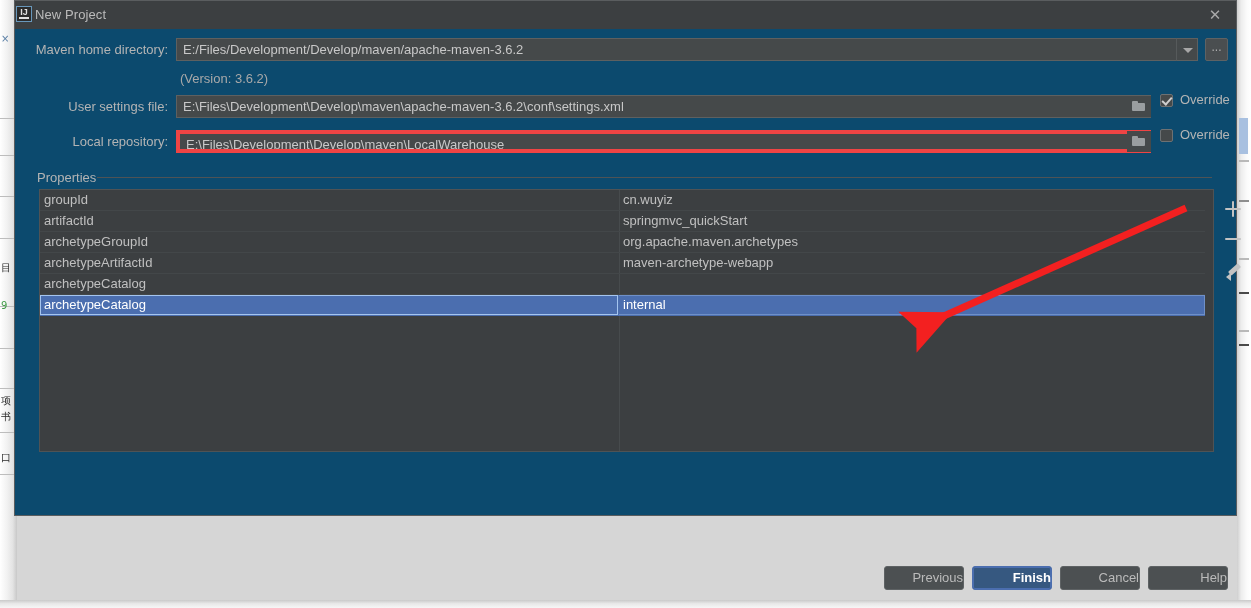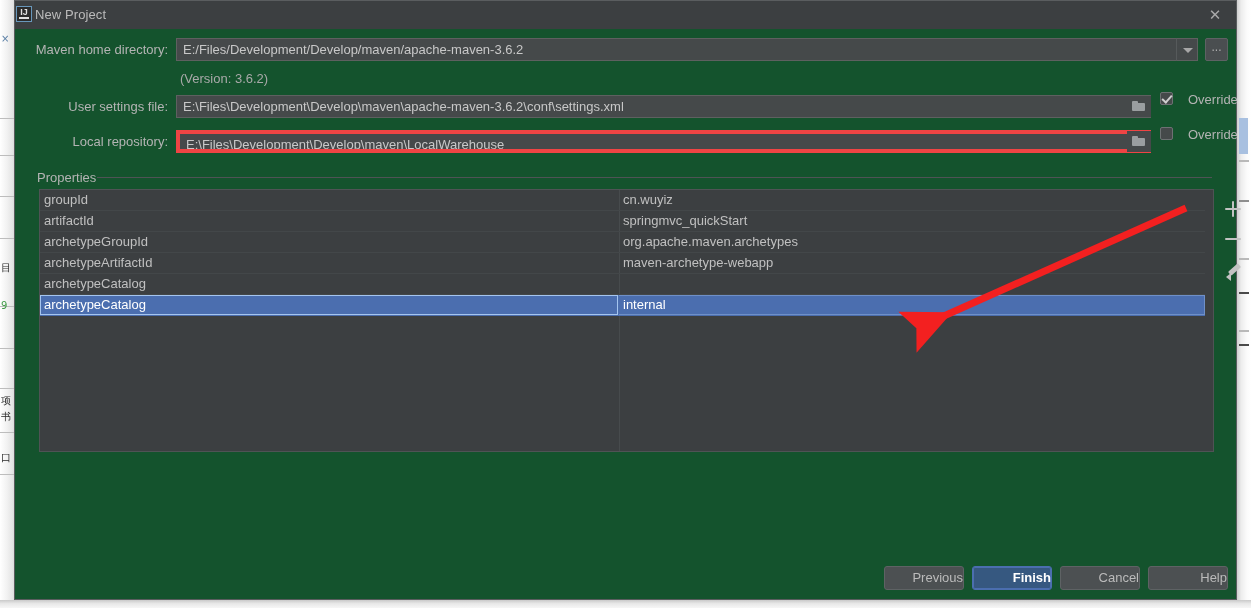--- a/index.html
+++ b/index.html
@@ -27,22 +27,22 @@
     background:linear-gradient(to right,#cfcfcf 0,#ededed 30%,#fbfbfb 70%,#ffffff 100%);
   }
   .bg-right .mark{position:absolute;right:2px;width:10px;height:2px;}
   .bg-bottom{
     position:absolute;left:0;bottom:0;width:1251px;height:8px;
     background:linear-gradient(to bottom,#c9c9c9 0,#e8e8e8 45%,#f6f6f6 100%);
   }
 
   
   .dialog{
-    position:absolute;left:14px;top:0;width:1223px;height:600px;
-    background:#14532d;border:1px solid #5a5d5f;box-sizing:border-box;
+    position:absolute;left:14px;top:0;width:1223px;height:516px;
+    background:#0c4a6e;border:1px solid #5a5d5f;box-sizing:border-box;
   }
   .titlebar{
     position:absolute;left:0;top:0;width:100%;height:28px;
     background:#3c3f41;
   }
   .ij-logo{
     position:absolute;left:1px;top:5px;width:16px;height:16px;
     background:#2b2b2b;border:1px solid #6897bb;box-sizing:border-box;
     color:#e0e0e0;font-size:9px;font-weight:bold;line-height:9px;
     text-align:center;padding-top:1px;font-family:"Liberation Sans",sans-serif;
@@ -102,21 +102,21 @@
   .folder-ico::before{
     content:"";position:absolute;left:0;top:2px;width:13px;height:8px;
     background:#9a9ea0;border-radius:1px;
   }
   .folder-ico::after{
     content:"";position:absolute;left:0;top:0;width:6px;height:3px;
     background:#9a9ea0;border-radius:1px 1px 0 0;
   }
 
   
-  .cbrow{position:absolute;display:flex;align-items:flex-start;cursor:pointer;gap:8px;}
+  .cbrow{position:absolute;display:flex;align-items:flex-end;cursor:pointer;}
   .cbox{
     width:13px;height:13px;box-sizing:border-box;
     background:#45494a;border:1px solid #6d7173;border-radius:2px;
     position:relative;flex:none;
   }
   .cbox.on::after{
     content:"";position:absolute;left:3px;top:0px;width:4px;height:8px;
     border:solid #cfcfcf;border-width:0 2px 2px 0;transform:rotate(42deg);
   }
   .cblabel{font-size:13px;color:#b4b4b4;margin-left:7px;}

